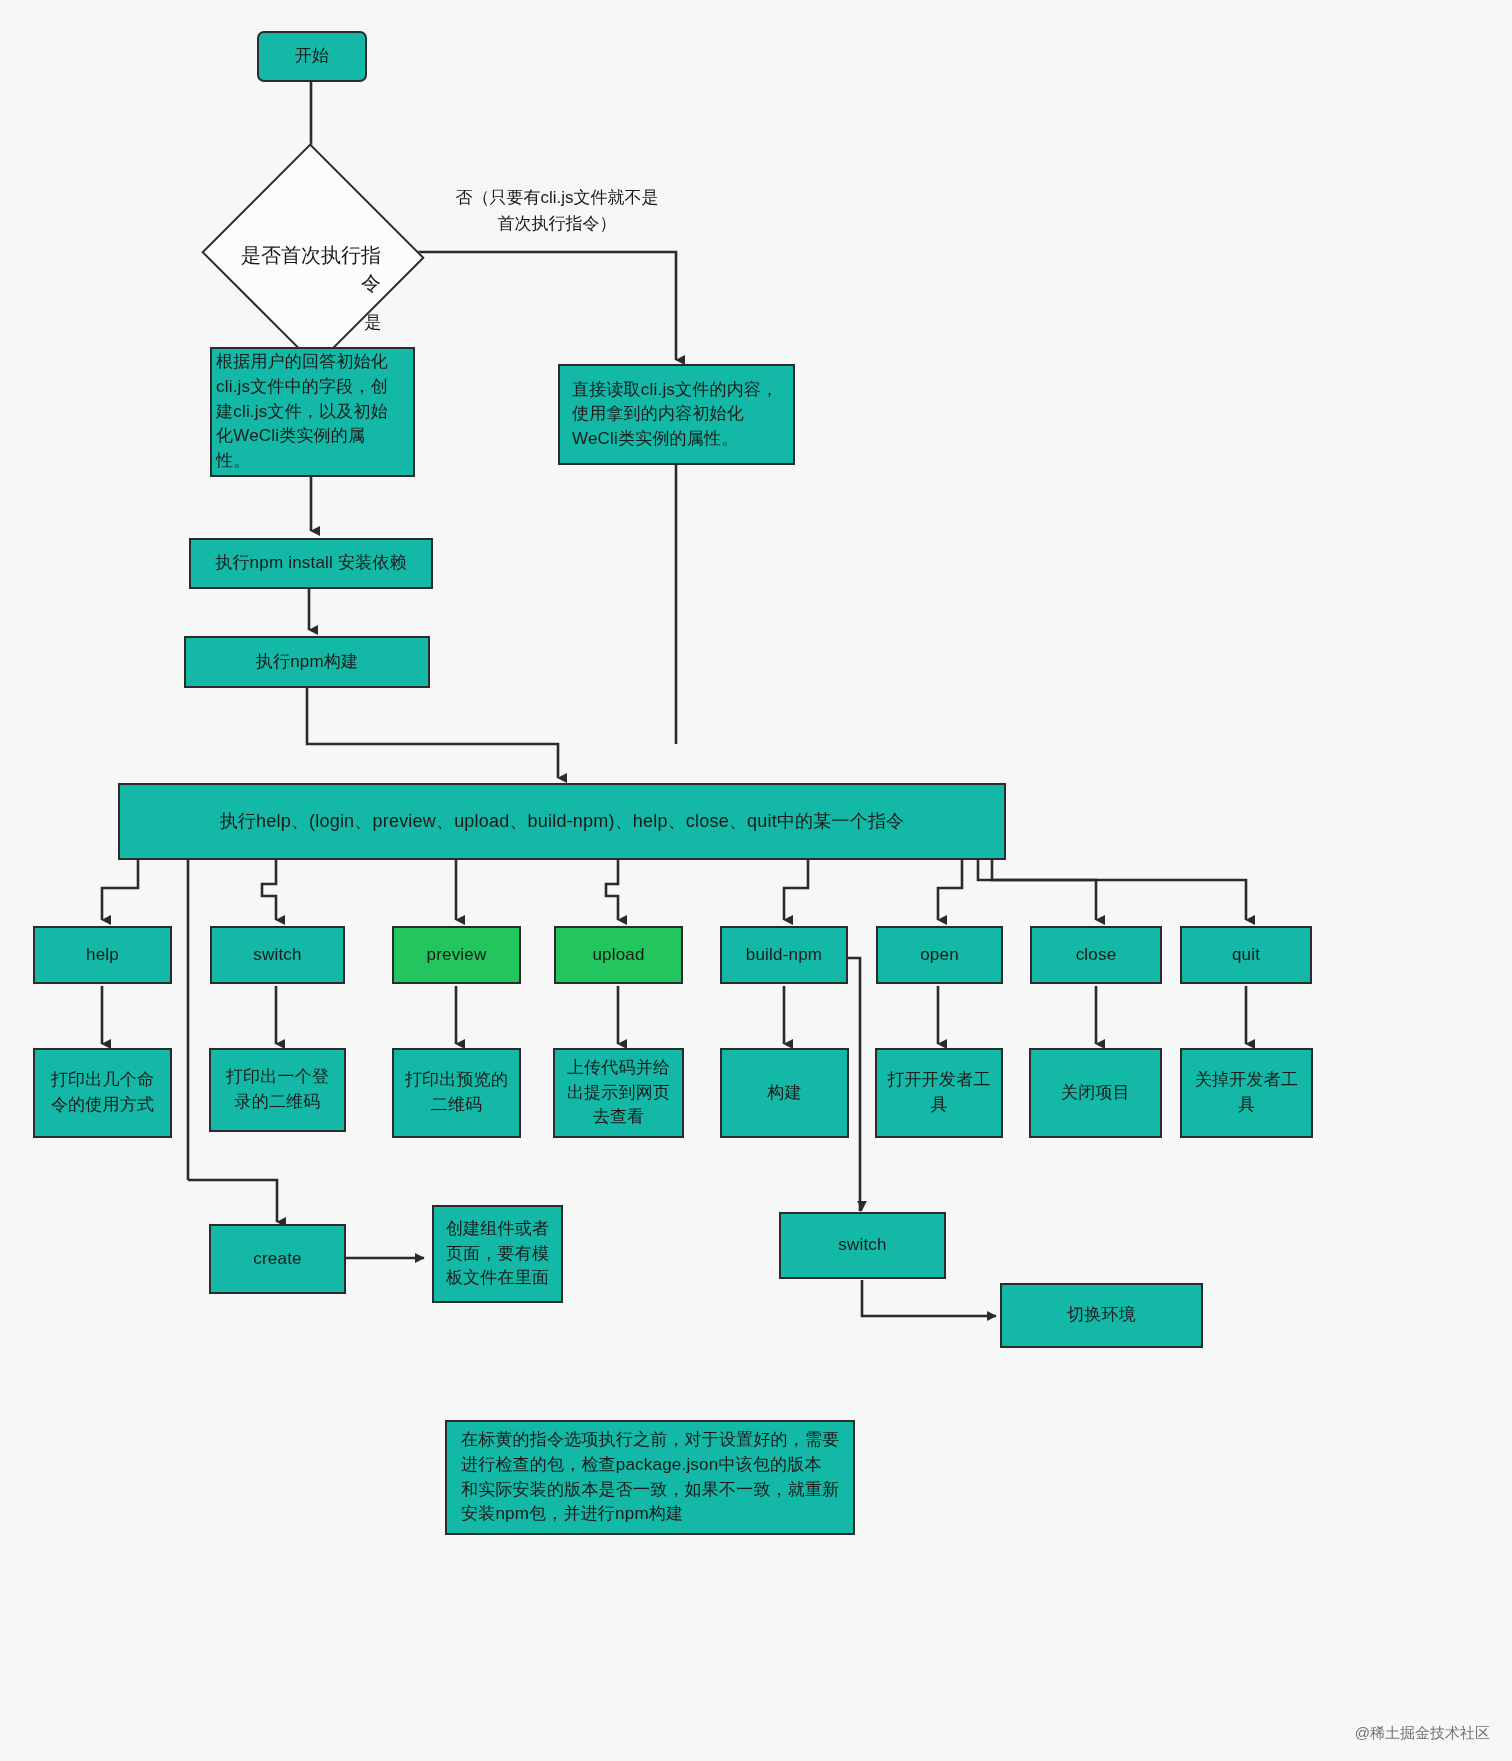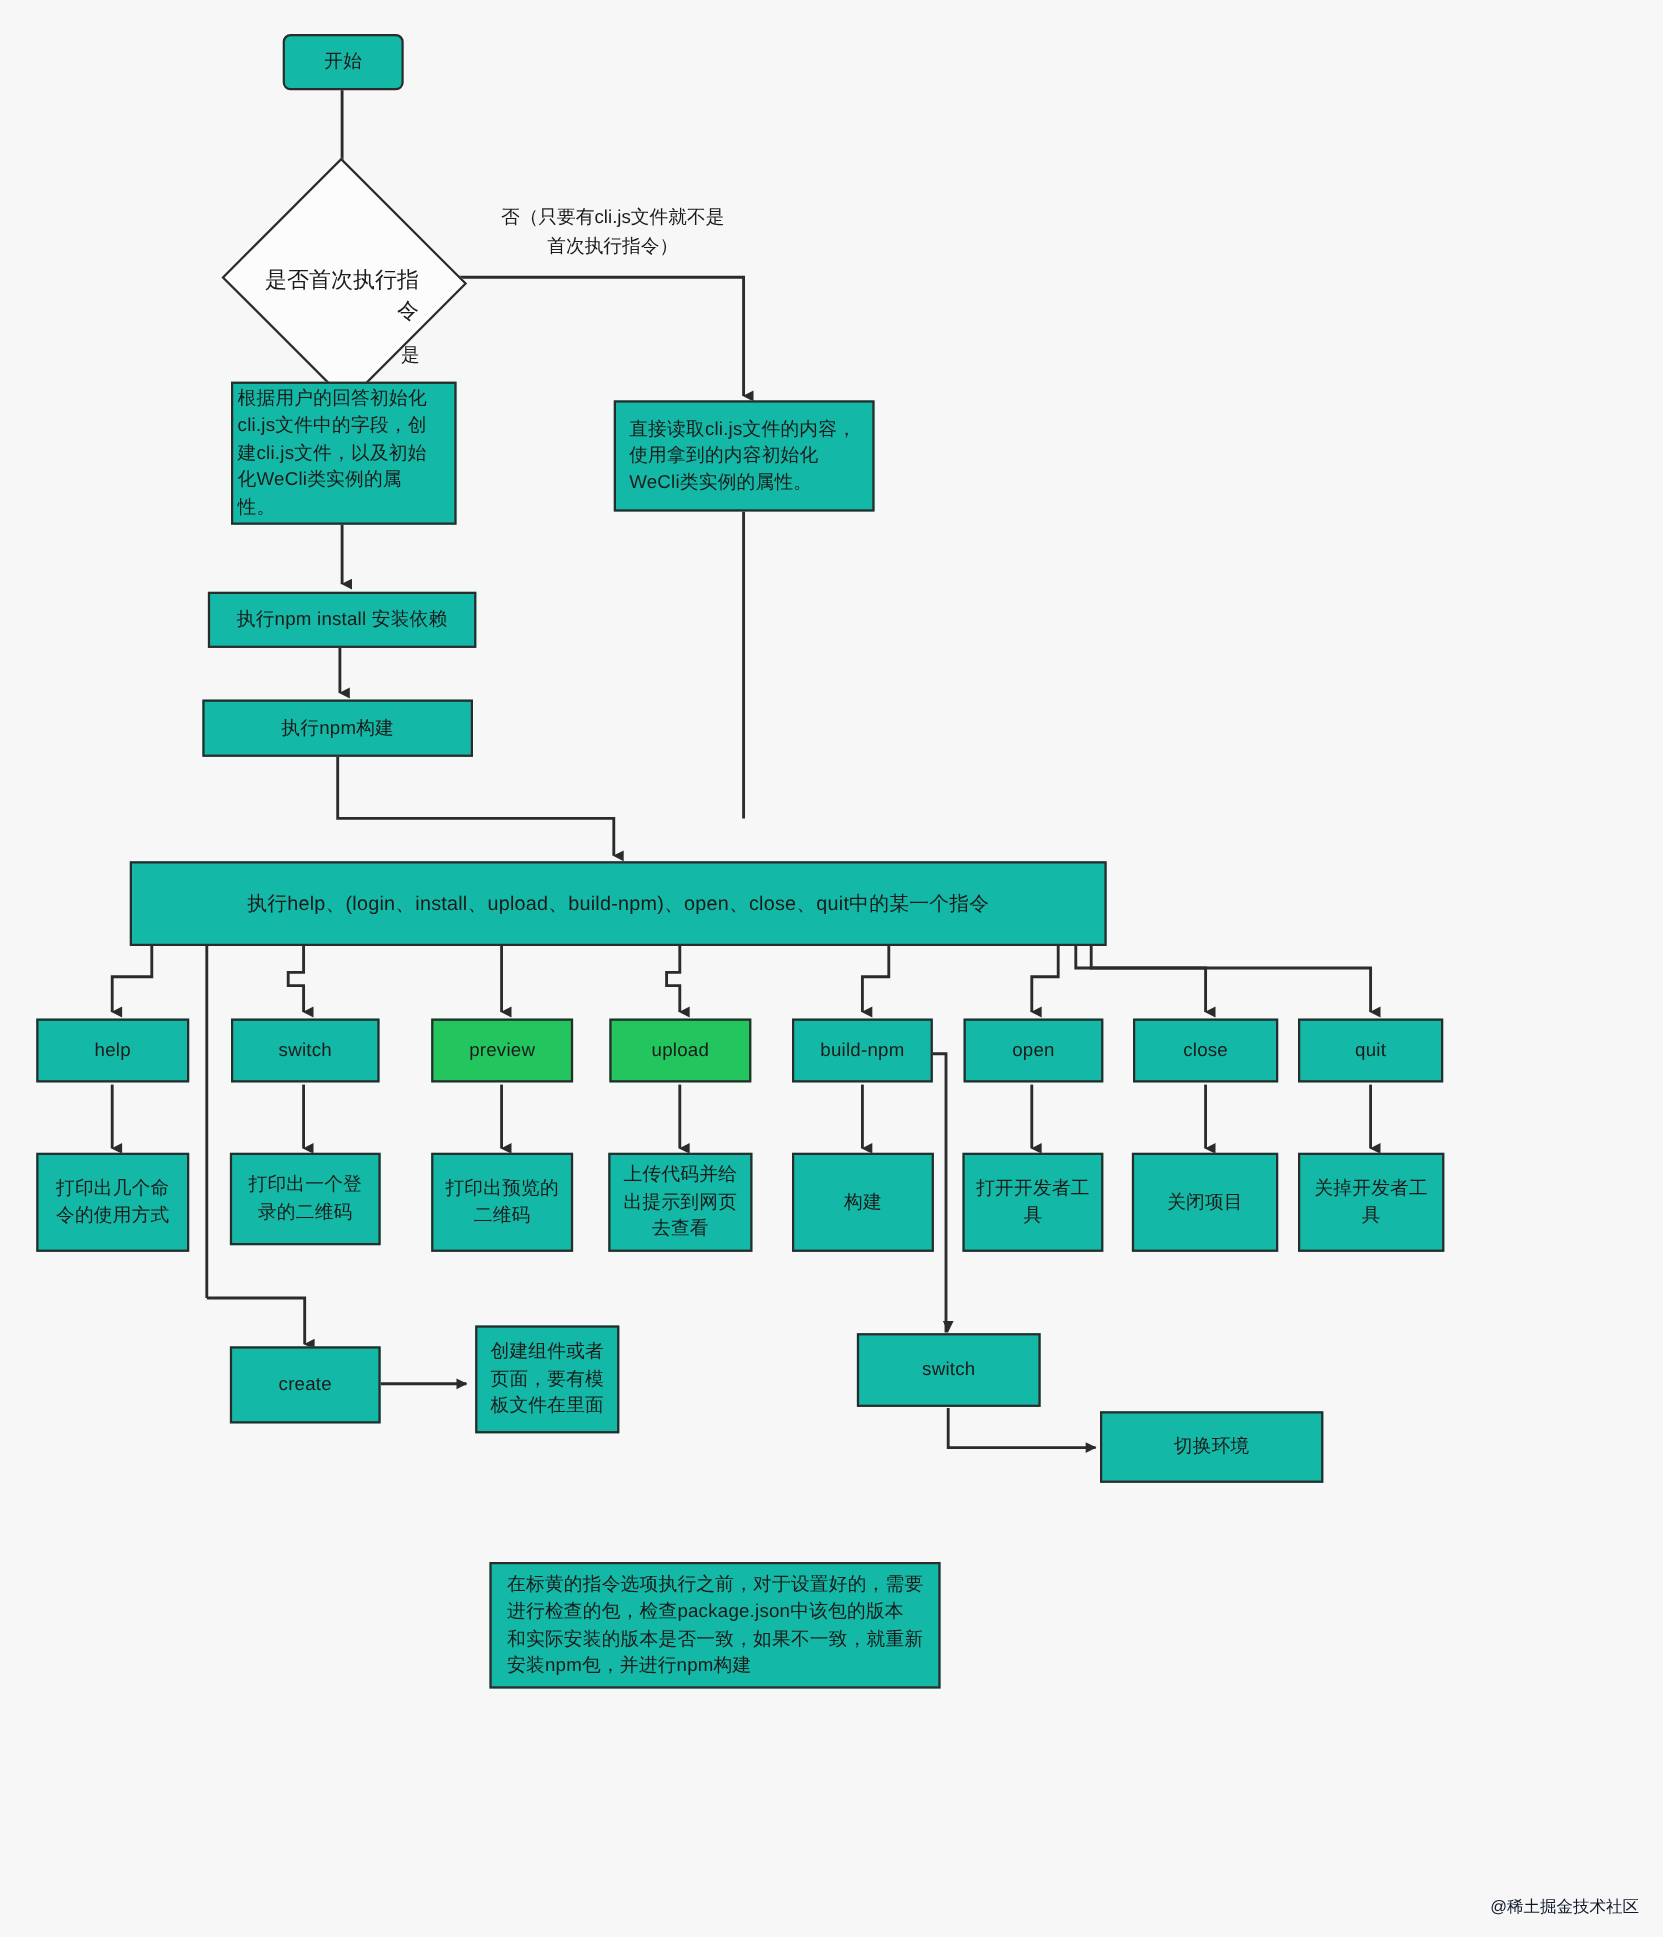--- a/index.html
+++ b/index.html
@@ -54,21 +54,21 @@
     line-height:1.5;
     text-align:center;
     color:#1a1a1a;
     white-space:pre-line;
   }
 
   .watermark{
     position:absolute;
     right:22px;bottom:18px;
     font-size:15px;
-    color:#0f172a;
+    color:#737373;
   }
 </style>
 </head>
 <body>
 
 <div id="canvas">
 
   <svg class="wires" viewBox="0 0 1512 1761" xmlns="http://www.w3.org/2000/svg">
     <defs>
       <marker id="ah" markerWidth="11" markerHeight="11" refX="5.5" refY="9.6" orient="auto" markerUnits="userSpaceOnUse">
@@ -142,21 +142,21 @@
 性。</div>
 
   <div class="node" style="left:558px;top:364px;width:237px;height:101px;justify-content:flex-start;text-align:left;padding-left:12px;">直接读取cli.js文件的内容，
 使用拿到的内容初始化
 WeCli类实例的属性。</div>
 
   <div class="node" style="left:189px;top:538px;width:244px;height:51px;">执行npm install 安装依赖</div>
 
   <div class="node" style="left:184px;top:636px;width:246px;height:52px;">执行npm构建</div>
 
-  <div class="node wide" style="left:118px;top:783px;width:888px;height:77px;">执行help、(login、install、upload、build-npm)、open、close、quit中的某一个指令</div>
+  <div class="node wide" style="left:118px;top:783px;width:888px;height:77px;">执行help、(login、preview、upload、build-npm)、help、close、quit中的某一个指令</div>
 
   <div class="node" style="left:33px;top:926px;width:139px;height:58px;">help</div>
   <div class="node" style="left:210px;top:926px;width:135px;height:58px;">switch</div>
   <div class="node hl" style="left:392px;top:926px;width:129px;height:58px;">preview</div>
   <div class="node hl" style="left:554px;top:926px;width:129px;height:58px;">upload</div>
   <div class="node" style="left:720px;top:926px;width:128px;height:58px;">build-npm</div>
   <div class="node" style="left:876px;top:926px;width:127px;height:58px;">open</div>
   <div class="node" style="left:1030px;top:926px;width:132px;height:58px;">close</div>
   <div class="node" style="left:1180px;top:926px;width:132px;height:58px;">quit</div>
 

